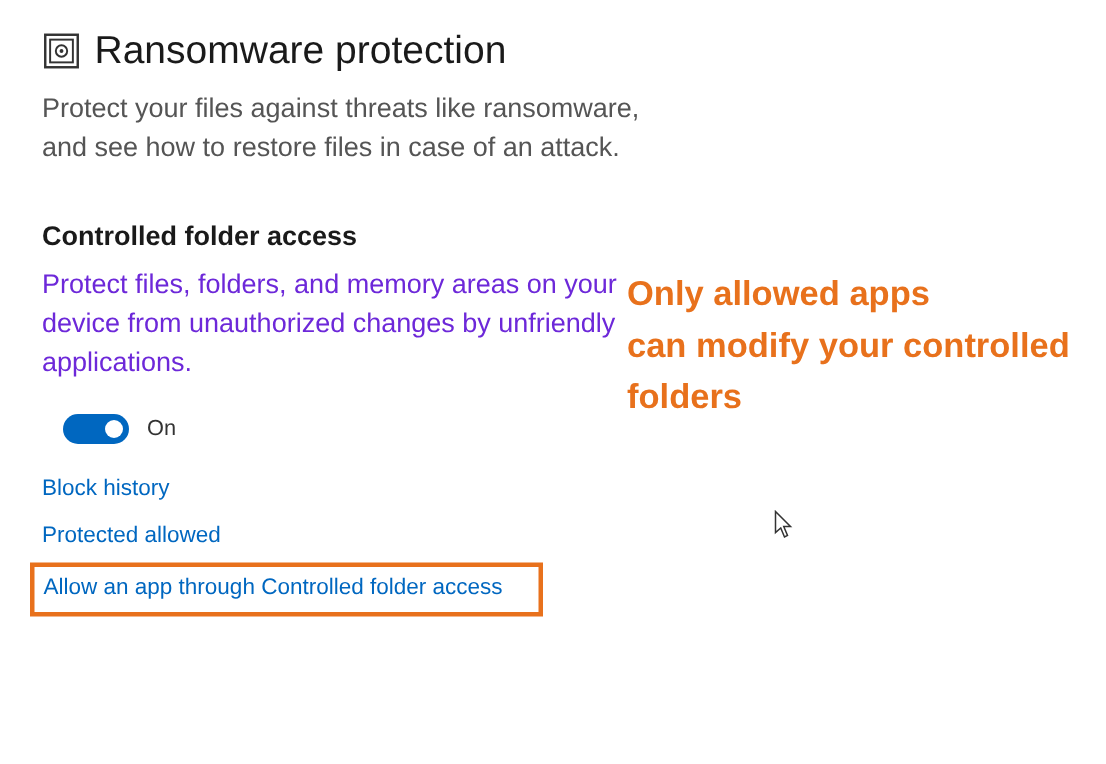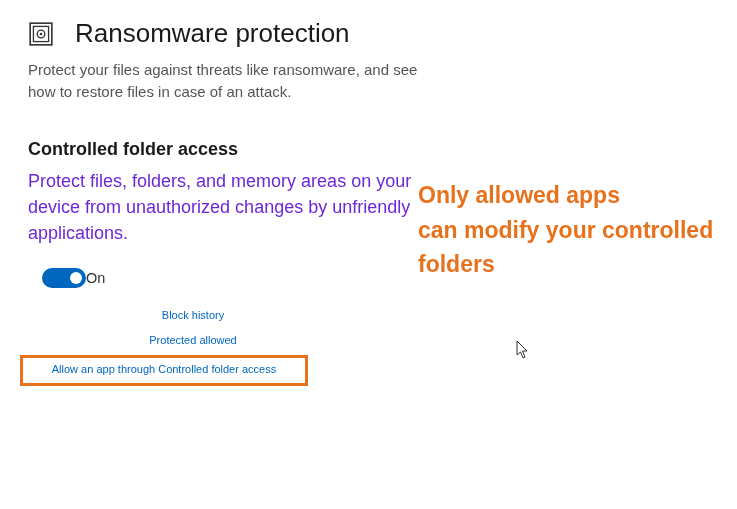--- a/index.html
+++ b/index.html
@@ -12,35 +12,35 @@
       background: #ffffff;
       width: 737px;
       height: 509px;
       position: relative;
       padding: 18px 0 0 28px;
       color: #1a1a1a;
     }
     .header-row {
       display: flex;
       align-items: center;
-      gap: 21px;
+      gap: 9px;
       margin-bottom: 10px;
     }
     .shield-icon {
       width: 26px;
       height: 26px;
       flex-shrink: 0;
     }
     .page-title {
       font-size: 26px;
       font-weight: 400;
       color: #1a1a1a;
     }
     .page-desc {
-      font-size: 15px;
+      font-size: 18px;
       color: #555;
       line-height: 1.45;
       max-width: 410px;
       margin-bottom: 36px;
     }
     .section-title {
       font-size: 18px;
       font-weight: 600;
       color: #1a1a1a;
       margin-bottom: 8px;
@@ -48,21 +48,21 @@
     .section-desc {
       font-size: 18px;
       color: #6d28d9;
       line-height: 1.45;
       max-width: 400px;
       margin-bottom: 22px;
     }
     .toggle-row {
       display: flex;
       align-items: center;
-      gap: 0;
+      gap: 12px;
       margin-bottom: 20px;
       padding-left: 14px;
     }
     .toggle {
       width: 44px;
       height: 20px;
       background: #0067c0;
       border-radius: 10px;
       position: relative;
       cursor: pointer;
@@ -75,33 +75,32 @@
       border-radius: 50%;
       top: 4px;
       right: 4px;
     }
     .toggle-label {
       font-size: 14.5px;
       color: #333;
     }
     .link {
       display: block;
-      font-size: 11px;
+      font-size: 15px;
       color: #0067c0;
       text-decoration: none;
       margin-bottom: 10px;
       cursor: pointer;
       max-width: 330px;
       line-height: 1.35;
-      text-align: center;
     }
     .highlighted-link-wrap {
       border: 3px solid #e8711c;
       padding: 4px 6px 6px 6px;
-      width: 288px;
+      width: 342px;
       margin-left: -8px;
       margin-top: -2px;
     }
     .annotation {
       position: absolute;
       left: 418px;
       top: 178px;
       font-size: 23px;
       font-weight: 700;
       color: #e8711c;

